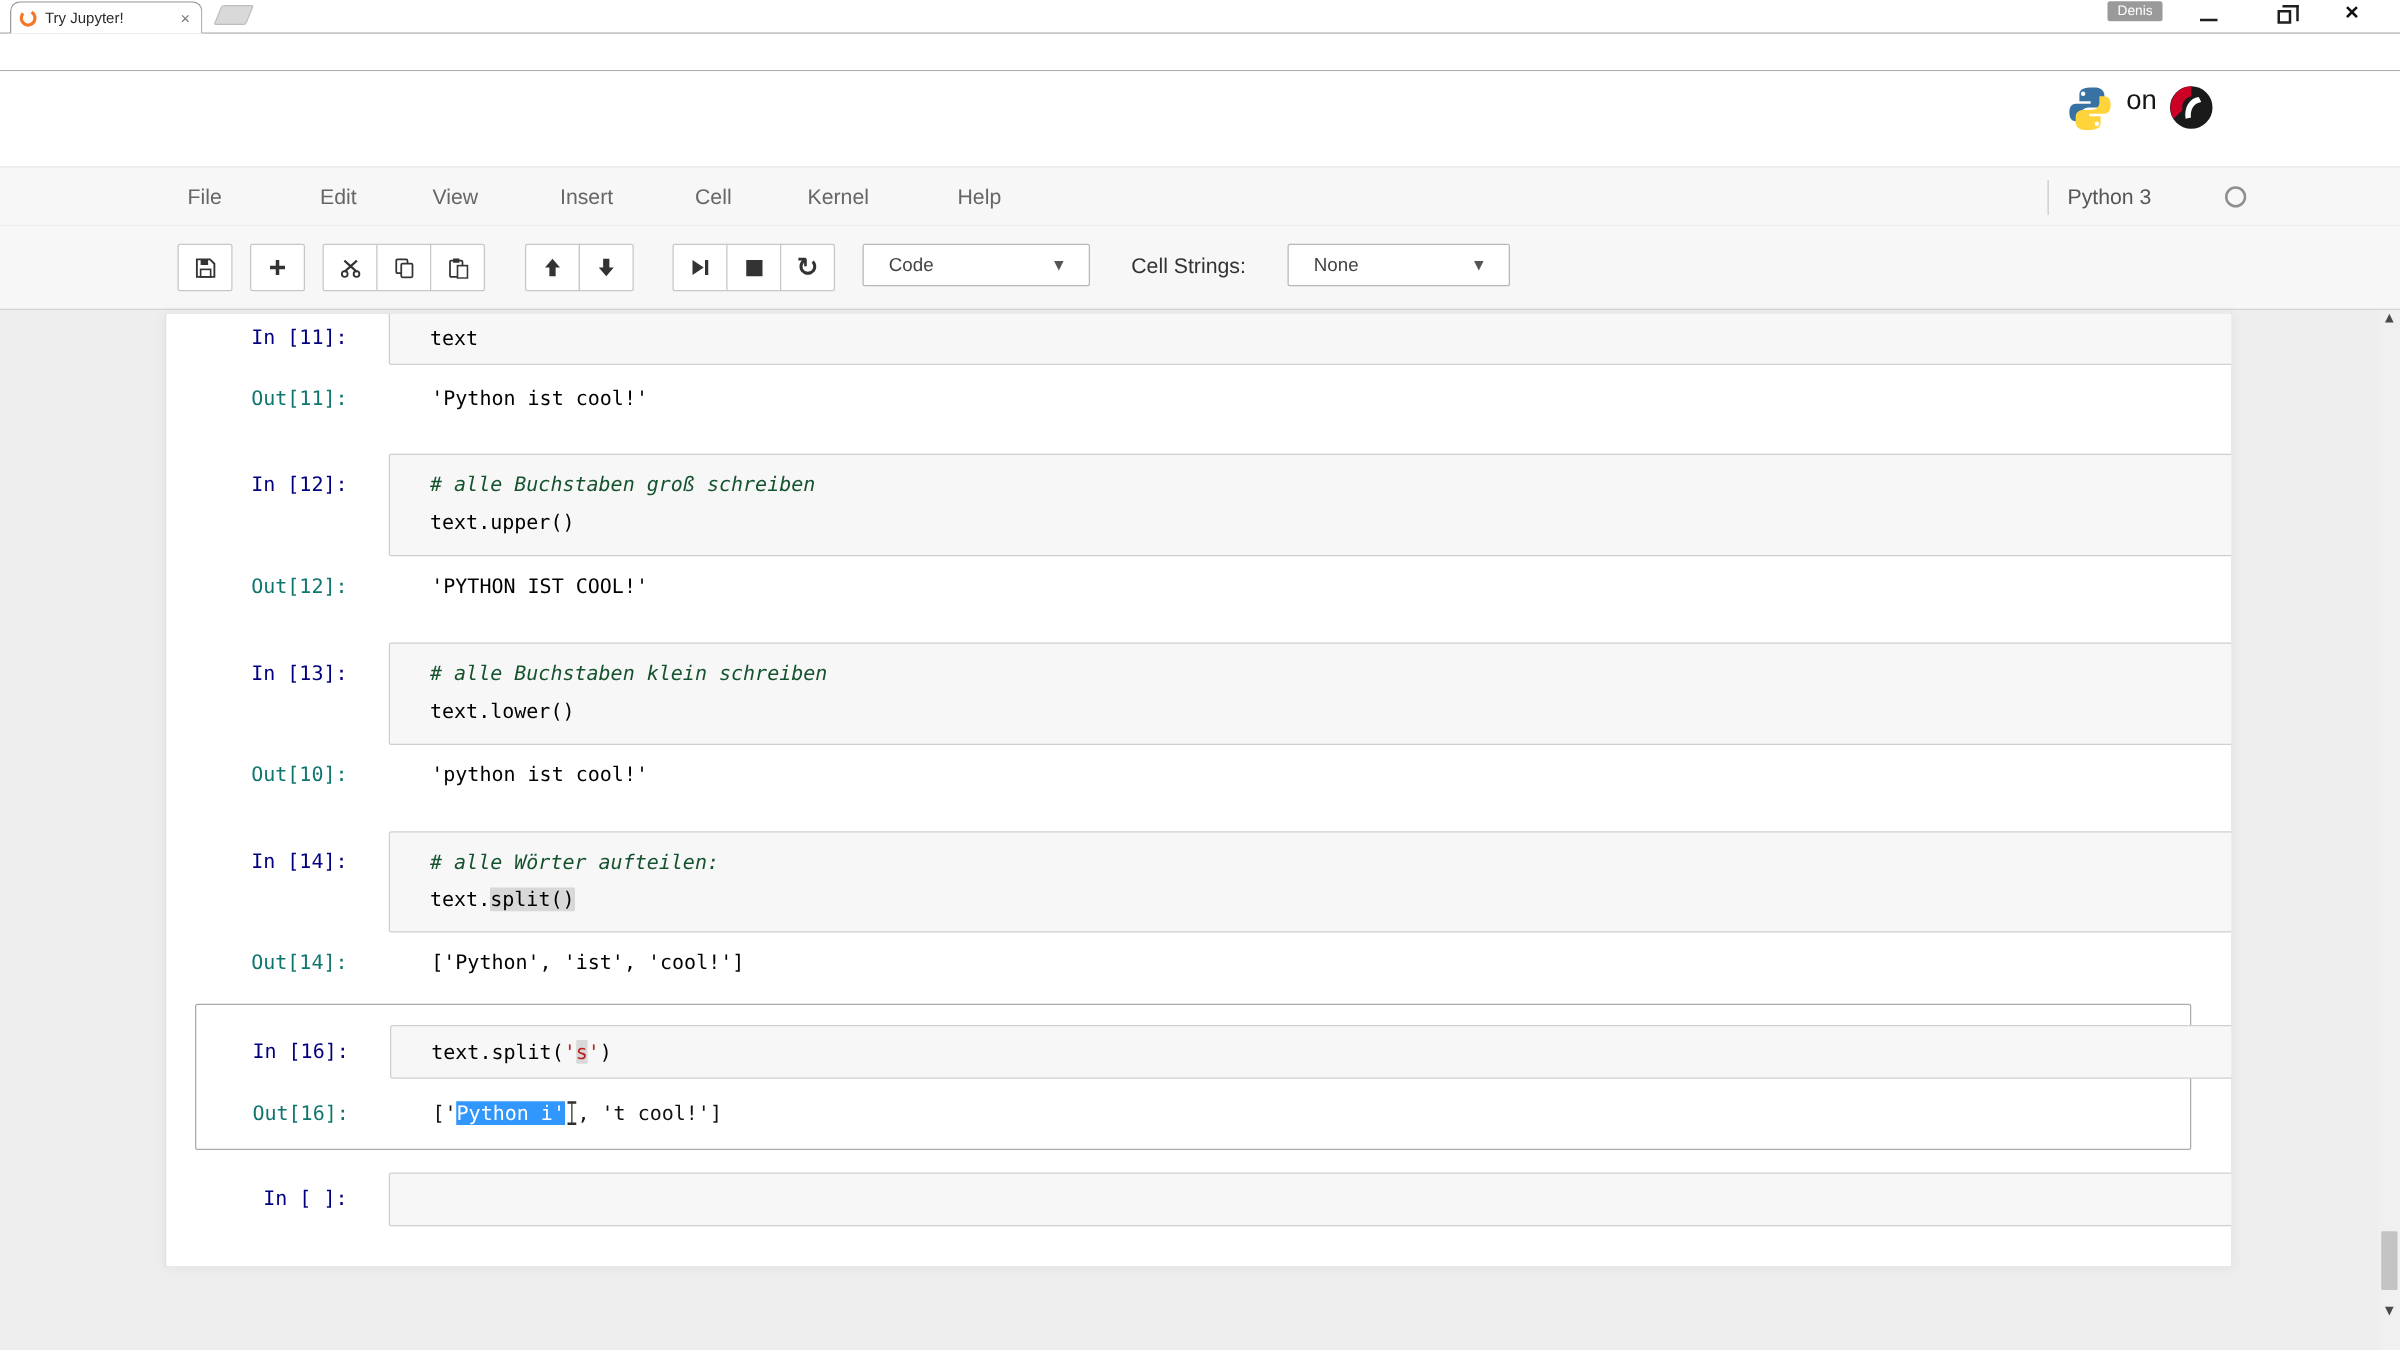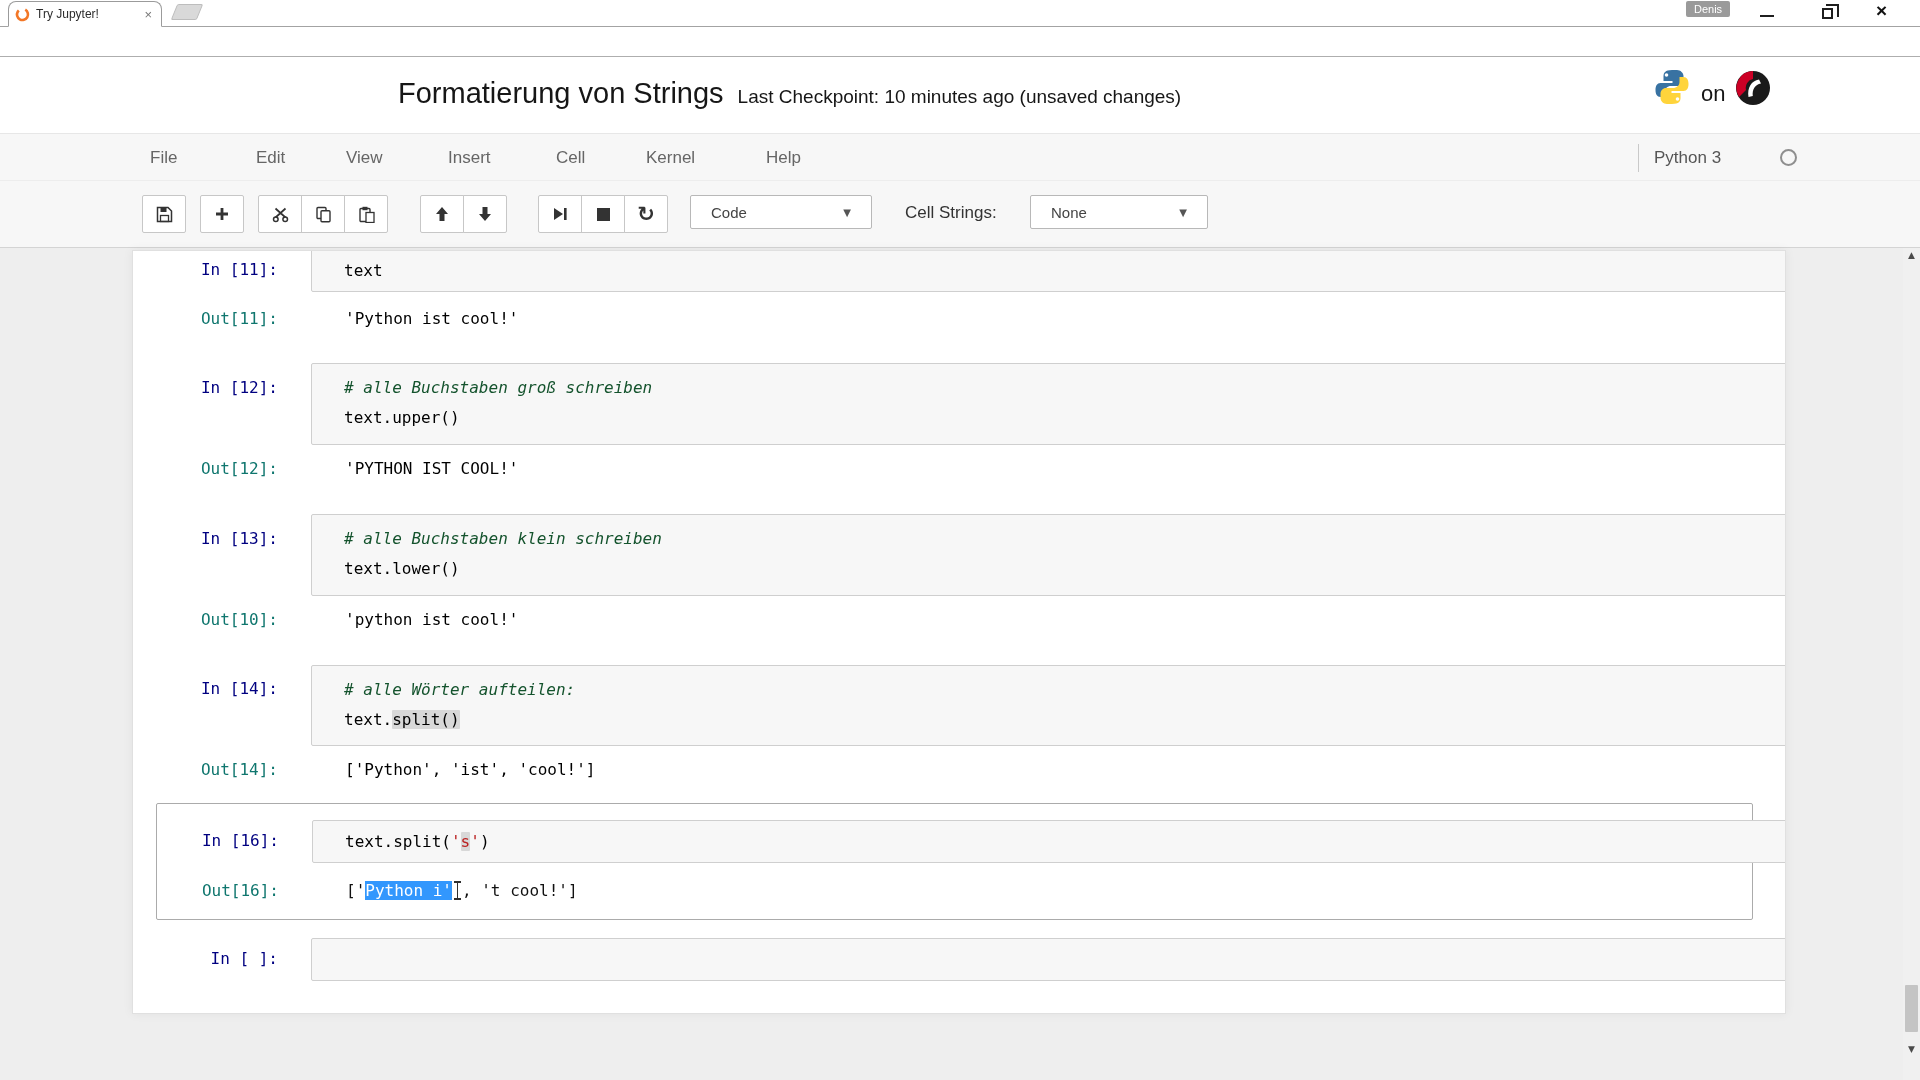--- a/index.html
+++ b/index.html
@@ -39,21 +39,21 @@
   .burger i{position:absolute;left:0;width:17px;height:2.6px;background:#3f3f3f}
   .burger i:nth-child(1){top:0}.burger i:nth-child(2){top:5.5px}.burger i:nth-child(3){top:11px}
 
   
   #jp-header{left:0;top:57px;width:1920px;height:76px;background:#fff}
   .logo{left:126px;top:8px;display:flex;align-items:center;gap:8px}
   .logo-word{font-size:46px;color:#4e4e4e;letter-spacing:-2px;line-height:52px}
   .title-row{left:398px;top:20px;display:flex;align-items:baseline;gap:14px}
   .nb-title{font-size:29px;color:#161616}
   .checkpoint{font-size:19px;color:#161616}
-  .hdr-right{left:1652px;top:10px;display:flex;align-items:flex-end;gap:9px}
+  .hdr-right{left:1652px;top:10px;display:flex;align-items:flex-start;gap:9px}
   .on-label{font-size:22px;color:#161616}
 
   
   #jp-menubar{left:0;top:133px;width:1920px;height:48px;background:#f7f7f7;border-top:1px solid #e7e7e7;border-bottom:1px solid #ededed}
   .menu-item{position:absolute;top:0;height:48px;line-height:48px;font-size:17px;color:#666;cursor:pointer}
   .kernel-sep{left:1638px;top:10px;width:1px;height:28px;background:#c9c9c9}
   .kernel-name{left:1654px;top:0;height:48px;line-height:48px;font-size:17px;color:#555}
   .kernel-circle{left:1780px;top:15px;width:17px;height:17px;border:2px solid #8f8f8f;border-radius:50%}
 
   
@@ -153,24 +153,20 @@
   </span>
   <span class="abs gmail-badge">6</span>
   <span class="abs burger">
       <i></i>
       <i></i>
       <i></i>
     </span>
 </div>
 
 <div class="abs" id="jp-header">
-  <div class="abs title-row">
-    <span class="nb-title">Formatierung von Strings</span>
-    <span class="checkpoint">Last Checkpoint: 10 minutes ago (unsaved changes)</span>
-  </div>
   <div class="abs hdr-right">
     <span style="display:inline-flex">
       <svg viewBox="0 0 40 40" width="40" height="40">
         <path d="M20 3c-7 0-8.5 3-8.5 6v5h9v2h-12C5 16 3.5 19 3.5 23s1.5 7 5 7h4v-5c0-3.5 3-6 6.5-6h7c3 0 5.5-2.5 5.5-5.5V9c0-3-3-6-6.5-6h-5z" fill="#3872A2"></path>
         <circle cx="14.5" cy="8" r="1.8" fill="#fff"></circle>
         <path d="M20 37c7 0 8.5-3 8.5-6v-5h-9v-2h12c3.5 0 5-3 5-7s-1.5-7-5-7h-4v5c0 3.5-3 6-6.5 6h-7c-3 0-5.5 2.5-5.5 5.5V31c0 3 3 6 6.5 6h5z" fill="#FFD43B"></path>
         <circle cx="25.5" cy="32" r="1.8" fill="#fff"></circle>
       </svg>
     </span>
     <span class="on-label">on</span>

